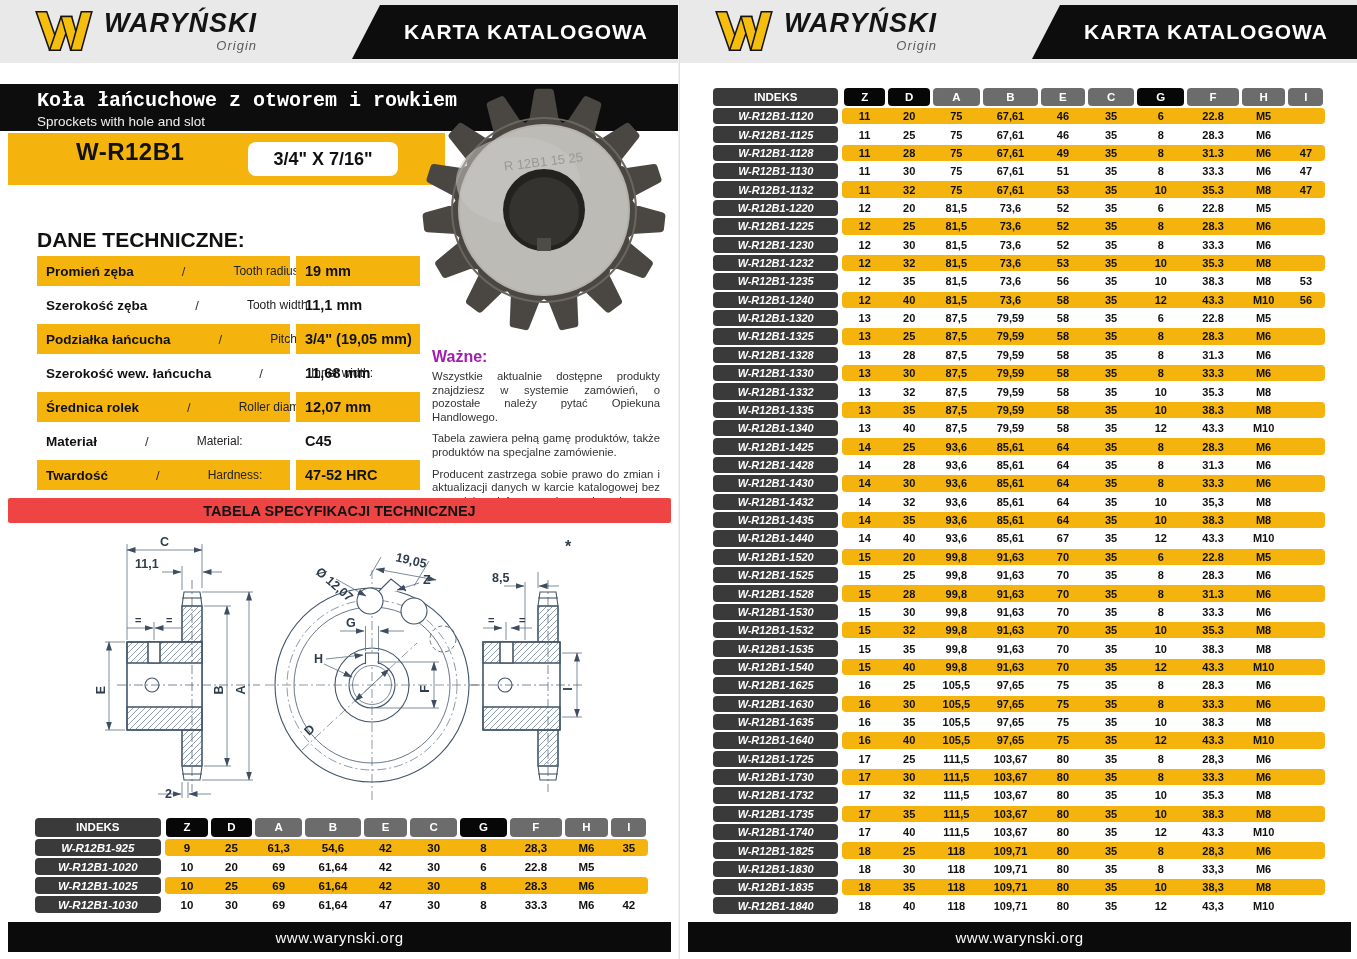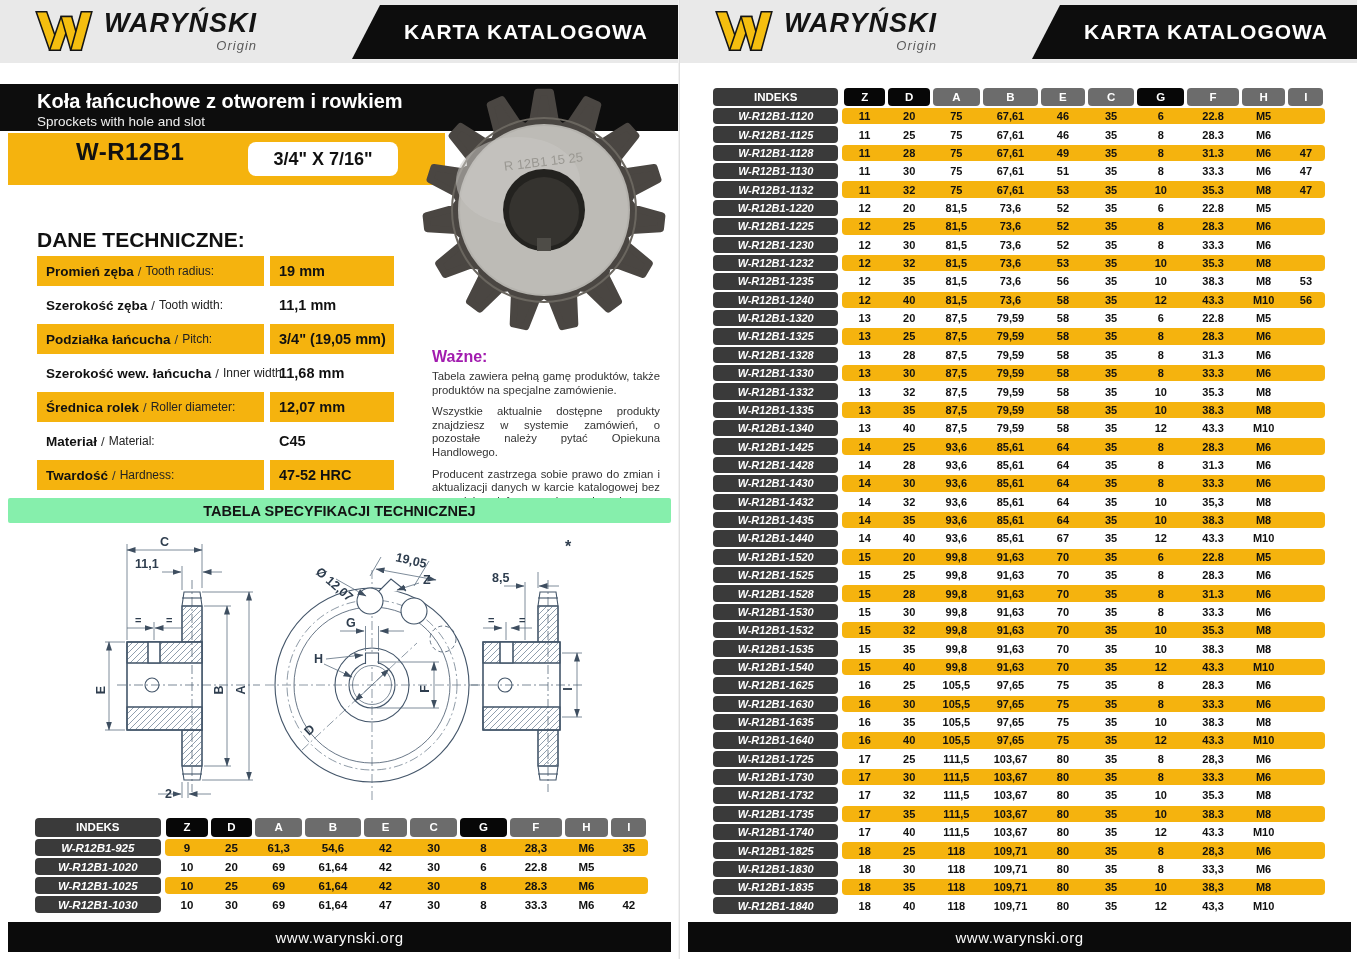--- a/index.html
+++ b/index.html
@@ -16,42 +16,42 @@
   .brand-name{font-size:27px;font-weight:800;letter-spacing:1px;color:#141414;line-height:28px;}
   .brand-sub{font-size:13px;color:#5a5a5a;letter-spacing:1px;margin-top:1px;}
   .kk-banner{position:absolute;right:0;top:5px;left:352px;height:54px;background:#0d0d0d;
              clip-path:polygon(28px 0,100% 0,100% 100%,0 100%);
              display:flex;align-items:center;justify-content:center;
              color:#fff;font-size:21px;font-weight:800;letter-spacing:1px;padding-left:22px;}
 
   
   .title-strip{position:absolute;left:0;top:84px;width:100%;height:47px;background:#0d0d0d;z-index:1;
                padding:5px 0 0 37px;box-sizing:border-box;color:#fff;}
-  .title-pl{font-size:20px;font-weight:800;line-height:24px;}
+  .title-pl{font-size:20px;font-weight:800;line-height:24px;font-family:Liberation Mono, monospace;}
   .title-en{font-size:13.5px;font-weight:300;color:#f0f0f0;line-height:17px;}
   .prod-banner{position:absolute;left:8px;top:133px;width:437px;height:52px;background:#f5b30e;z-index:1;}
   .prod-code{position:absolute;left:28px;top:5px;font-size:24px;font-weight:800;color:#111;letter-spacing:0.5px;margin-left:40px;}
   .size-badge{position:absolute;left:240px;top:9px;width:150px;height:34px;background:#fff;border-radius:8px;
               display:flex;align-items:center;justify-content:center;font-size:18px;font-weight:800;color:#111;}
   .standards{position:absolute;left:37px;top:194px;font-size:13px;color:#2e2e2e;line-height:17px;}
   .photo{position:absolute;left:398px;top:86px;z-index:2;}
   .tech-heading{position:absolute;left:37px;top:228px;font-size:21px;font-weight:800;color:#111;}
   .spec-table{position:absolute;left:37px;top:256px;width:383px;}
   .spec-row{display:flex;height:30px;margin-bottom:4px;}
-  .spec-label{width:227px;display:flex;align-items:center;padding-left:9px;box-sizing:border-box;}
+  .spec-label{width:253px;display:flex;align-items:center;padding-left:9px;box-sizing:border-box;gap:44px;}
   .spec-value{width:124px;margin-left:6px;display:flex;align-items:center;padding-left:9px;
               box-sizing:border-box;font-size:14.5px;font-weight:800;color:#111;}
   .spec-row.hl .spec-label,.spec-row.hl .spec-value{background:#f5b30e;}
   .lbl-pl{font-size:13.5px;font-weight:800;color:#111;white-space:nowrap;}
   .lbl-sep{font-size:13px;color:#333;margin:0 4px;}
   .lbl-en{font-size:12px;color:#222;white-space:nowrap;}
   .notes{position:absolute;left:432px;top:348px;width:228px;color:#333;}
   .notes-h{font-size:16px;font-weight:800;color:#a21caf;margin-bottom:4px;}
   .notes p{font-size:11.3px;line-height:13.6px;margin:0 0 8px 0;text-align:justify;}
-  .draw-banner{position:absolute;left:8px;top:498px;width:663px;height:25px;background:#86efac;border-radius:2px;
+  .draw-banner{position:absolute;left:8px;top:498px;width:663px;height:25px;background:#ef4444;border-radius:2px;
                display:flex;align-items:center;justify-content:center;font-size:14.5px;font-weight:800;color:#141414;}
   .drawing{position:absolute;left:25px;top:528px;}
 
   
   .tbl{position:absolute;display:flex;flex-direction:column;}
   .t-row{display:flex;width:100%;}
   .t-index{width:20.5%;background:#3a3a3a;color:#fff;border-radius:4px;margin:1px 4px 1px 0;
            display:flex;align-items:center;justify-content:center;font-weight:bold;box-sizing:border-box;font-style:italic;}
   .t-bar{flex:1;display:grid;border-radius:4px;margin:1px 0;
          grid-template-columns:9.2fr 9.2fr 10.3fr 12.1fr 9.6fr 10.3fr 10.3fr 11.3fr 9.6fr 7.9fr;}
@@ -179,22 +179,22 @@
           <span class="lbl-pl">Twardość</span>
           <span class="lbl-sep">/</span>
           <span class="lbl-en">Hardness:</span>
         </div>
         <div class="spec-value">47-52 HRC</div>
       </div>
     </div>
 
   <div class="notes">
     <div class="notes-h">Ważne:</div>
+    <p>Wszystkie aktualnie dostępne produkty znajdziesz w systemie zamówień, o pozostałe należy pytać Opiekuna Handlowego.</p>
     <p>Tabela zawiera pełną gamę produktów, także produktów na specjalne zamówienie.</p>
-    <p>Wszystkie aktualnie dostępne produkty znajdziesz w systemie zamówień, o pozostałe należy pytać Opiekuna Handlowego.</p>
     <p>Producent zastrzega sobie prawo do zmian i aktualizacji danych w karcie katalogowej bez uprzedniego informowania o zmianach.</p>
   </div>
 
   <div class="draw-banner">TABELA SPECYFIKACJI TECHNICZNEJ</div>
 
   <svg class="drawing" width="630" height="285" viewBox="0 0 630 285">
     <defs>
       <marker id="ar" markerWidth="10" markerHeight="8" refX="8.5" refY="3" orient="auto-start-reverse" markerUnits="userSpaceOnUse">
         <path d="M0,0L9,3L0,6Z" fill="#3e4e60"></path>
       </marker>

